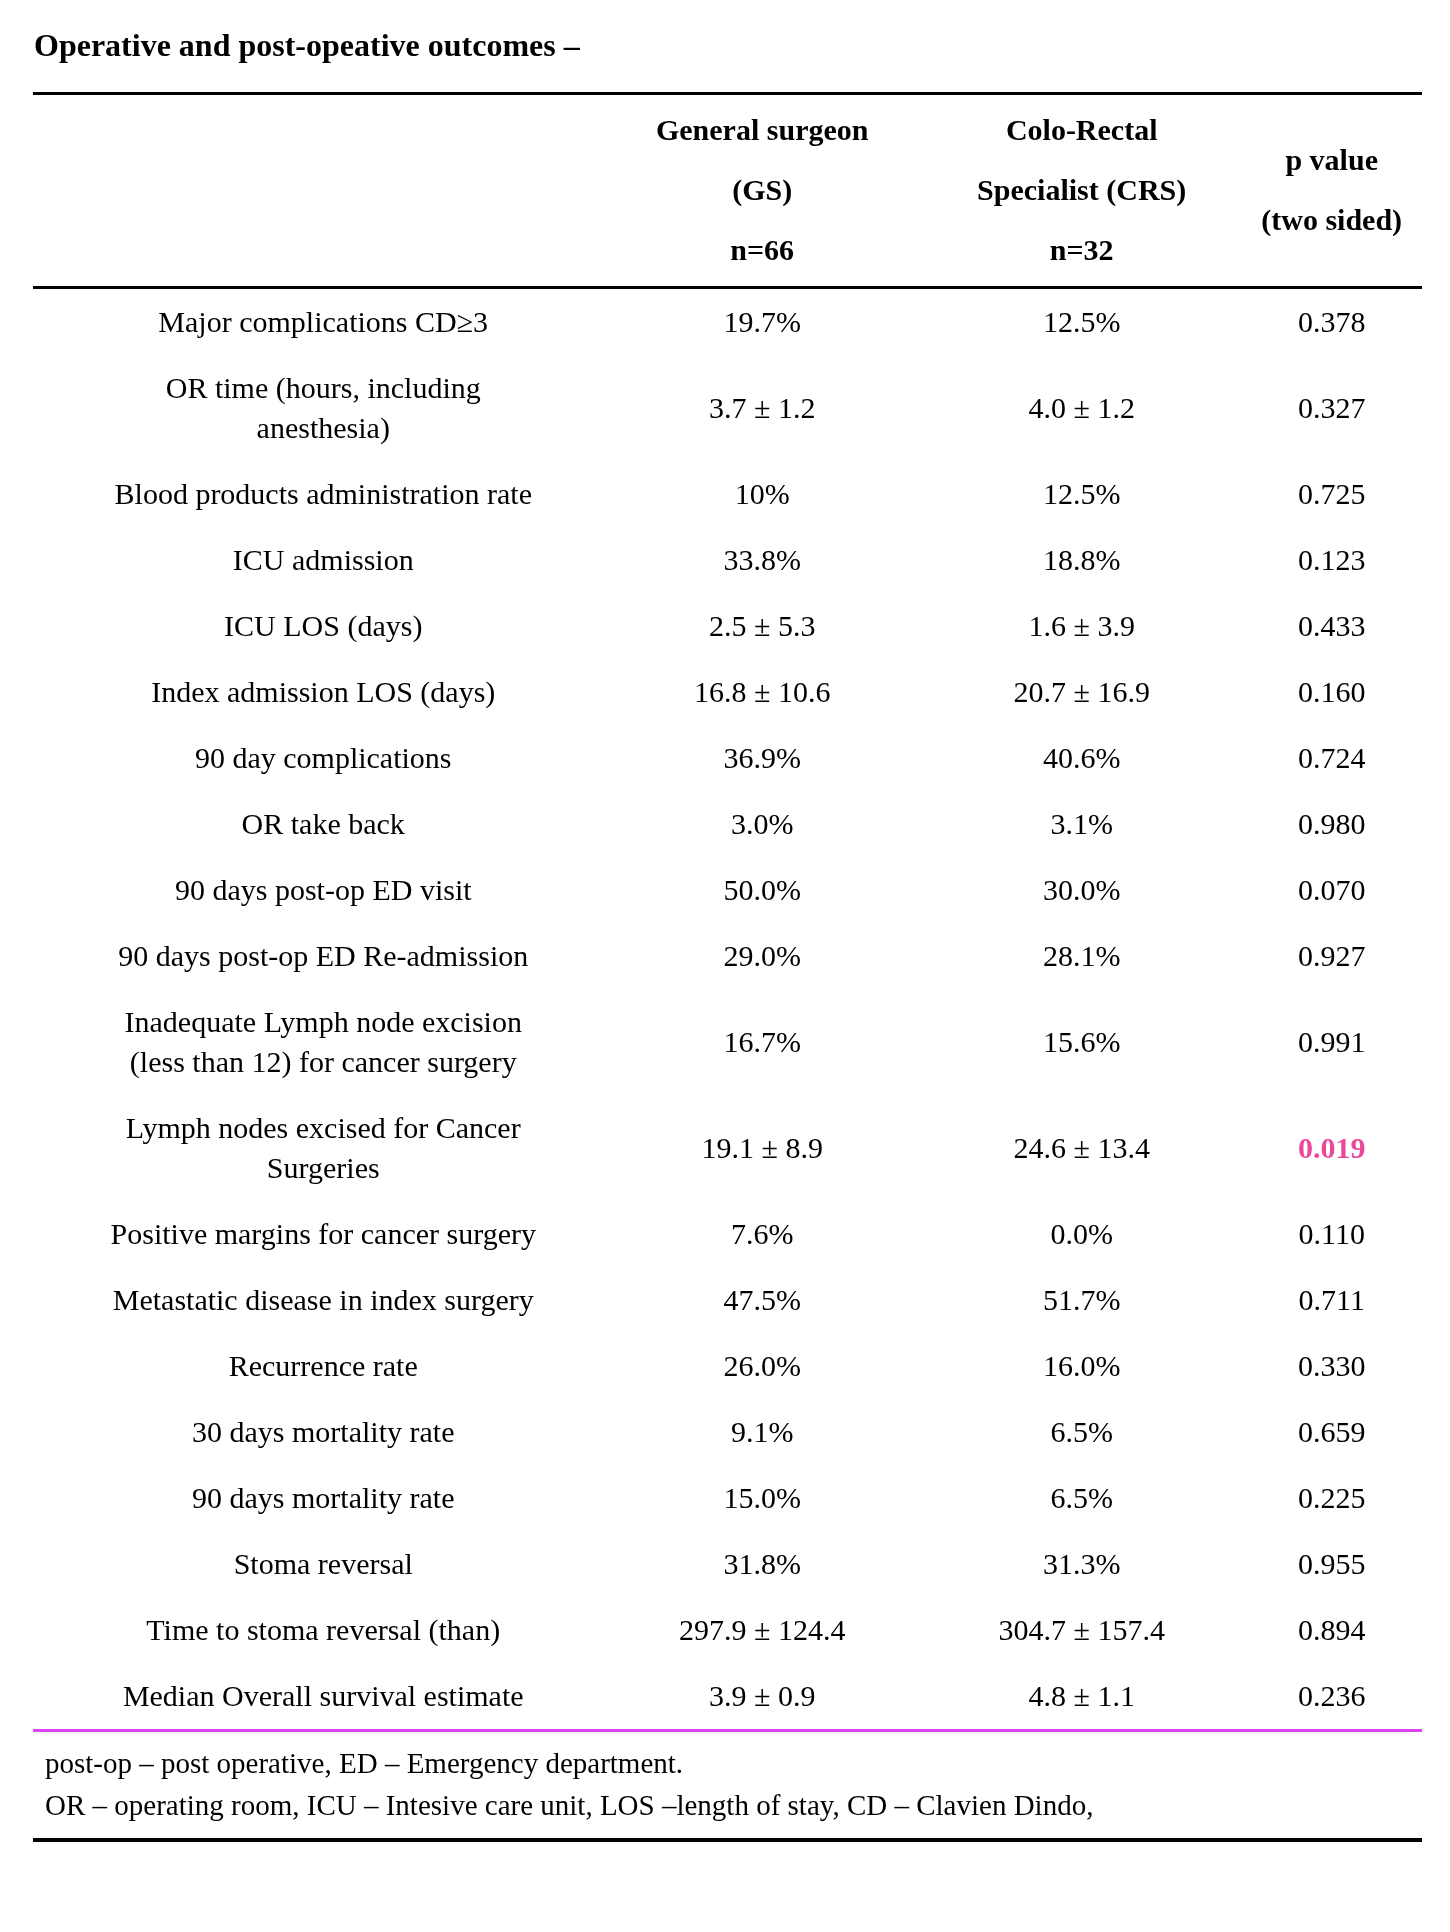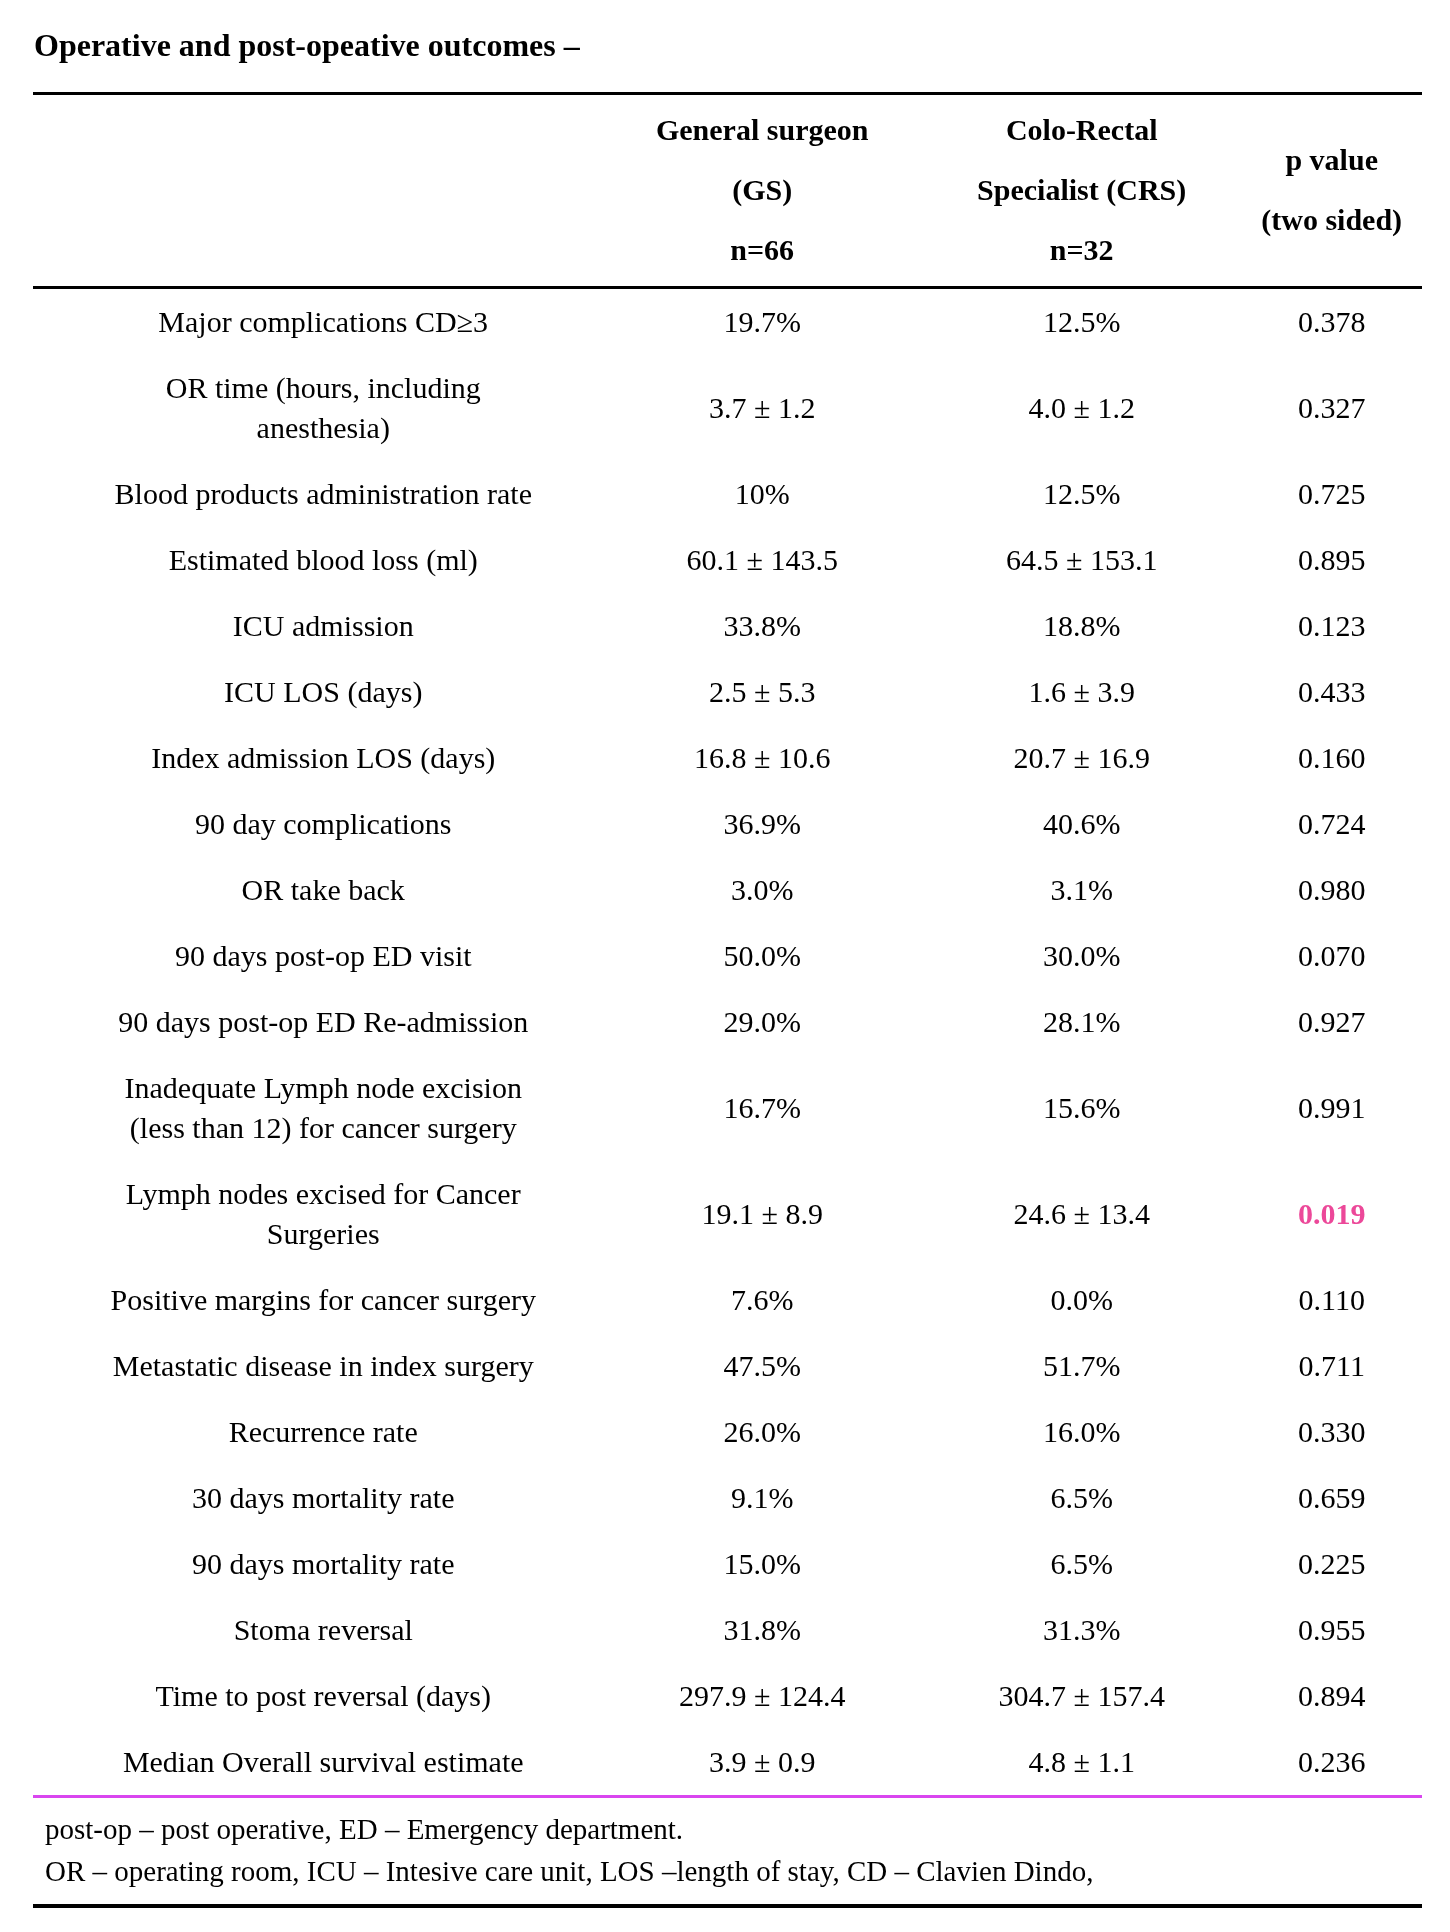--- a/index.html
+++ b/index.html
@@ -119,28 +119,20 @@
         <tr>
           <td class="c-label">
             <div>Blood products administration rate</div>
           </td>
           <td class="c-val">10%</td>
           <td class="c-val">12.5%</td>
           <td class="c-val">0.725</td>
         </tr>
         <tr>
           <td class="c-label">
-            <div>Estimated blood loss (ml)</div>
-          </td>
-          <td class="c-val">60.1 ± 143.5</td>
-          <td class="c-val">64.5 ± 153.1</td>
-          <td class="c-val">0.895</td>
-        </tr>
-        <tr>
-          <td class="c-label">
             <div>ICU admission</div>
           </td>
           <td class="c-val">33.8%</td>
           <td class="c-val">18.8%</td>
           <td class="c-val">0.123</td>
         </tr>
         <tr>
           <td class="c-label">
             <div>ICU LOS (days)</div>
           </td>
@@ -249,21 +241,21 @@
         <tr>
           <td class="c-label">
             <div>Stoma reversal</div>
           </td>
           <td class="c-val">31.8%</td>
           <td class="c-val">31.3%</td>
           <td class="c-val">0.955</td>
         </tr>
         <tr>
           <td class="c-label">
-            <div>Time to post reversal (days)</div>
+            <div>Time to stoma reversal (than)</div>
           </td>
           <td class="c-val">297.9 ± 124.4</td>
           <td class="c-val">304.7 ± 157.4</td>
           <td class="c-val">0.894</td>
         </tr>
         <tr>
           <td class="c-label">
             <div>Median Overall survival estimate</div>
           </td>
           <td class="c-val">3.9 ± 0.9</td>

